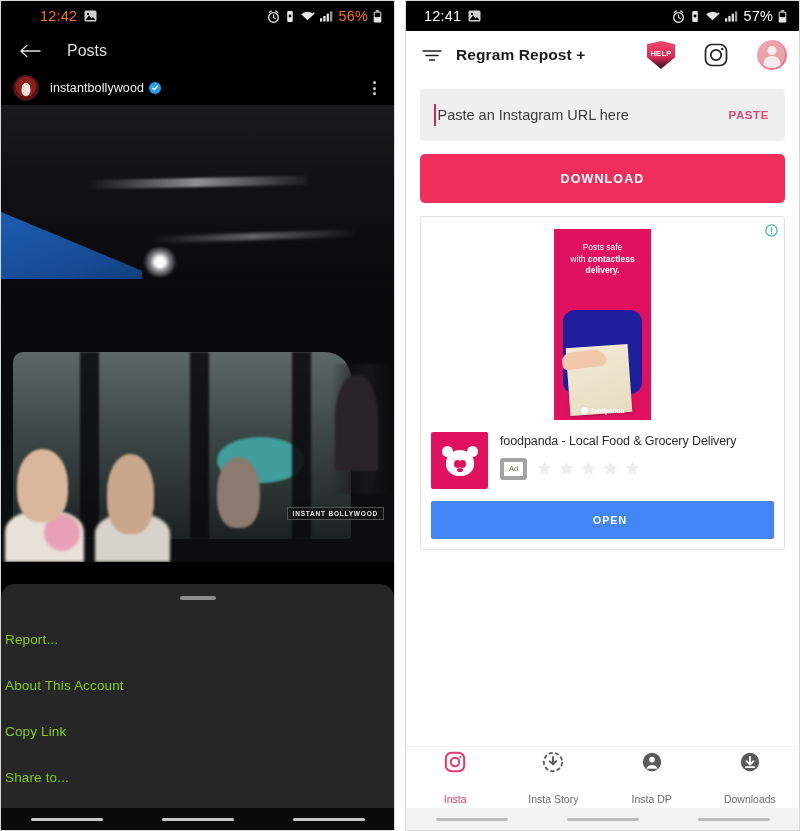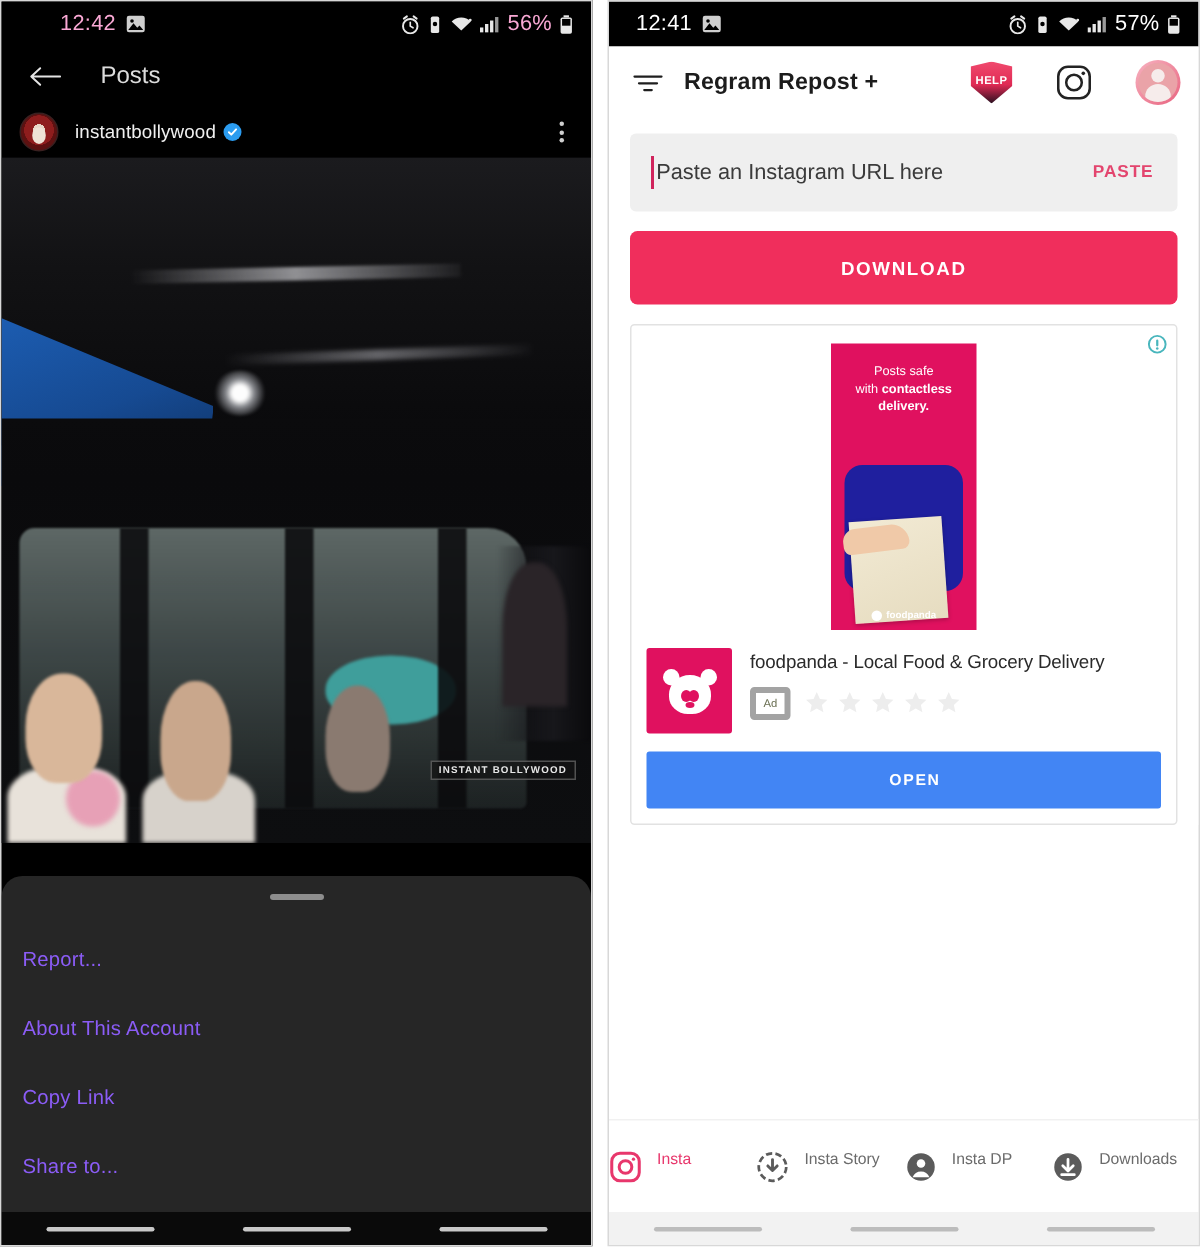--- a/index.html
+++ b/index.html
@@ -29,21 +29,21 @@
 
   
   .statusbar {
     height: 30px;
     display: flex; align-items: center;
     justify-content: space-between;
     padding: 0 12px 0 18px;
     font-size: 14px;
     letter-spacing: .2px;
   }
-  .statusbar.dark  { background: #000; color: #f9a8d4; padding-left: 39px; }
+  .statusbar.dark  { background: #000; color: #f97316; padding-left: 39px; }
   .statusbar.dark2 { background: #000; color: #fff; }
   .sb-left { display: flex; align-items: center; gap: 7px; }
   .sb-right { display: flex; align-items: center; gap: 5px; }
   .sb-time { font-size: 14.5px; font-weight: 400; }
   .sb-pct  { font-size: 14.5px; }
   .ic { display: inline-block; line-height: 0; }
   .ic svg { display: block; }
 
   
   .ig-appbar {
@@ -173,23 +173,23 @@
     background: #262626;
     border-radius: 14px 14px 0 0;
     padding: 10px 0 6px 0;
     height: 224px;
   }
   .sheet-grab {
     width: 36px; height: 4px; border-radius: 3px;
     background: #8d8d8d; margin: 2px auto 16px auto;
   }
   .sheet-item {
-    padding: 0 14px;
+    padding: 0 4px;
     height: 46px; display: flex; align-items: center;
-    color: #8b5cf6; font-size: 13.5px; letter-spacing: .15px;
+    color: #84cc16; font-size: 13.5px; letter-spacing: .15px;
   }
 
   
   .android-nav {
     position: absolute; left: 0; right: 0; bottom: 0;
     height: 22px; background: #0a0a0a;
     display: flex; align-items: center; justify-content: space-around;
   }
   .android-nav.light { background: #f2f2f2; }
   .nav-bar-pill { width: 72px; height: 3px; border-radius: 3px; background: #c8c8c8; }
@@ -368,22 +368,22 @@
     color: #fff; font-size: 10.5px; font-weight: 700; letter-spacing: 1.1px; padding-left: 15px;
   }
 
   .rg-bottomnav {
     position: absolute; left: 0; right: 0; bottom: 22px;
     height: 62px; background: #fff;
     display: flex; align-items: center;
     border-top: 1px solid #f1f1f1;
   }
   .nav-item {
-    flex: 1; display: flex; 
-    gap: 10px;
+    flex: 1; display: flex; flex-direction: column;
+    align-items: center; gap: 20px;
   }
   .nav-label { font-size: 10.5px; color: #6b6b6b; }
   .nav-item.active .nav-label { color: #e8376c; }
 </style>
 </head>
 <body>
 
 <div class="stage">
 
   <div class="phone phone-left">

